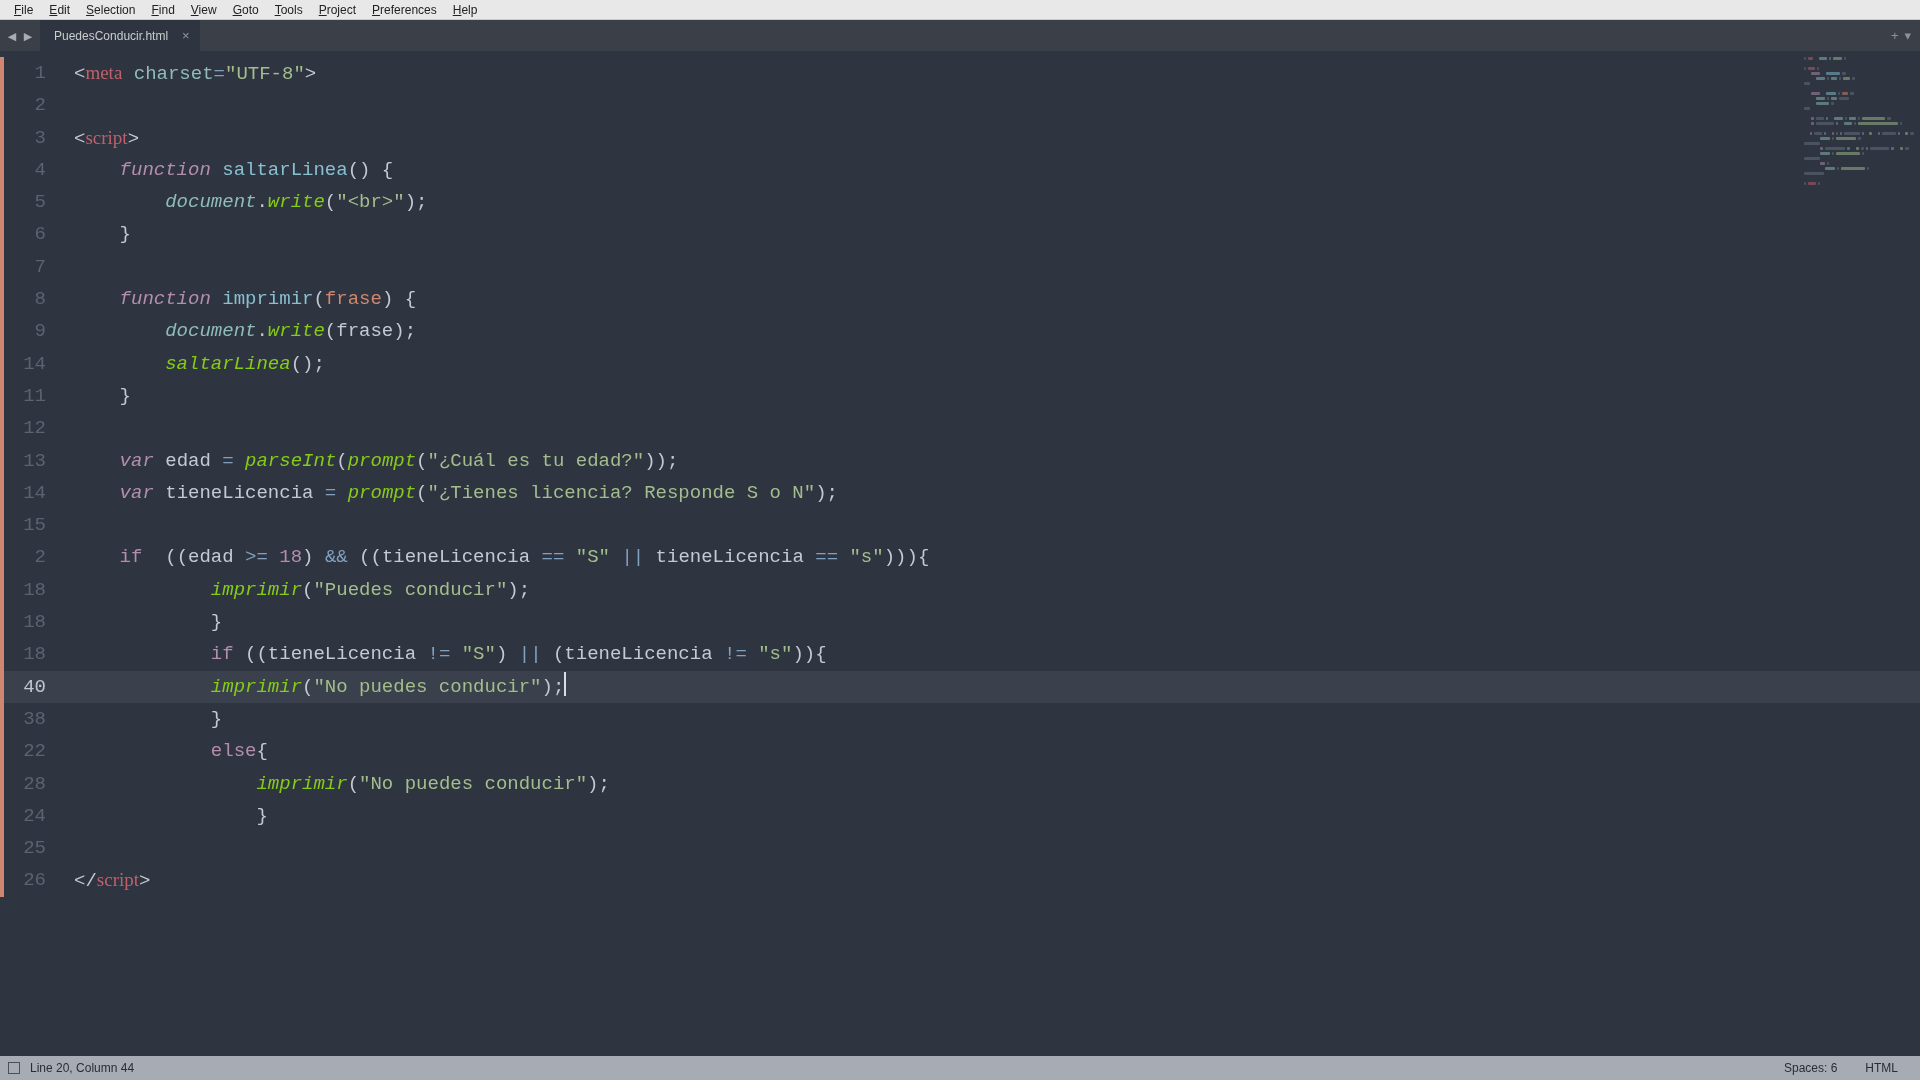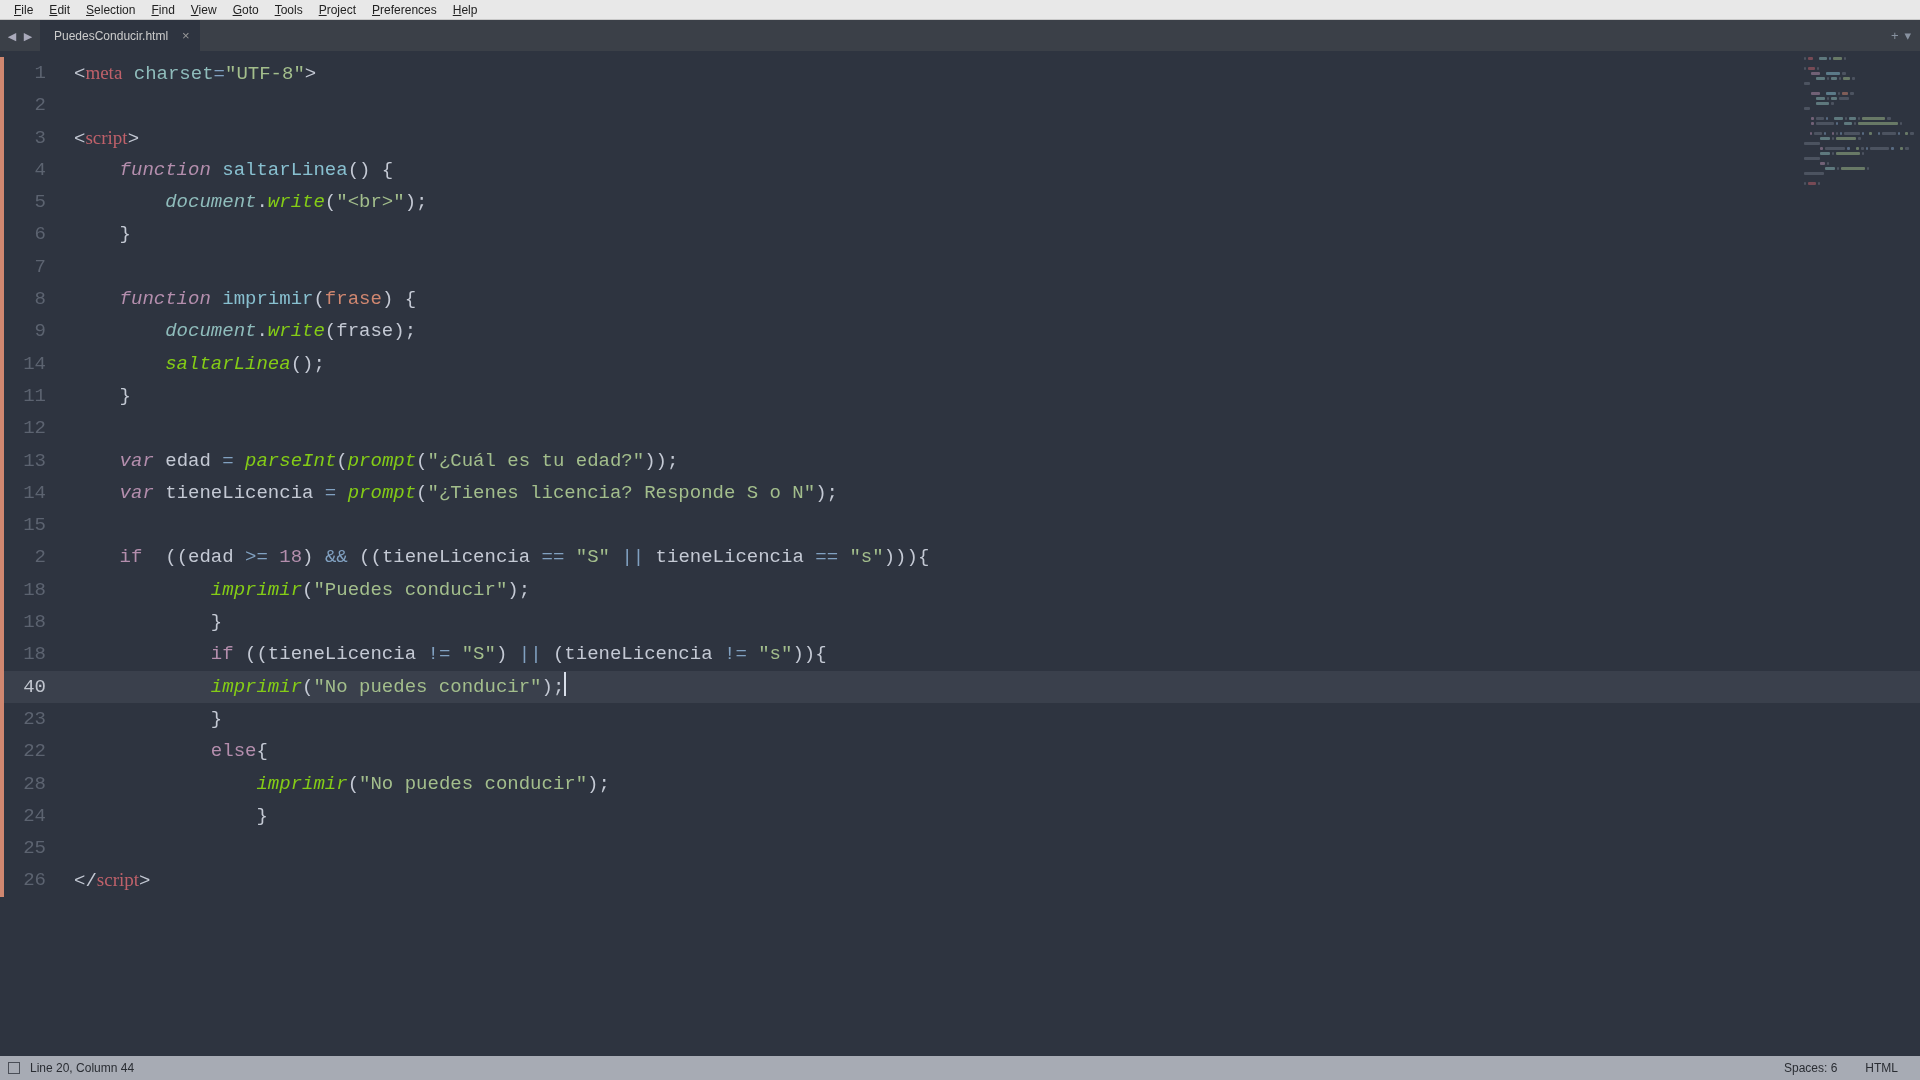--- a/index.html
+++ b/index.html
@@ -105,21 +105,21 @@
       <div class="ln mod">11</div>
       <div class="ln mod">12</div>
       <div class="ln mod">13</div>
       <div class="ln mod">14</div>
       <div class="ln mod">15</div>
       <div class="ln mod">2</div>
       <div class="ln mod">18</div>
       <div class="ln mod">18</div>
       <div class="ln mod">18</div>
       <div class="ln mod active">40</div>
-      <div class="ln mod">23</div>
+      <div class="ln mod">38</div>
       <div class="ln mod">22</div>
       <div class="ln mod">28</div>
       <div class="ln mod">24</div>
       <div class="ln mod">25</div>
       <div class="ln mod">26</div>
     </div>
   <div class="code" id="code"><div class="line"><span class="p">&lt;</span><span class="tag">meta</span><span class="p"> </span><span class="attr">charset</span><span class="op">=</span><span class="str">"UTF-8"</span><span class="p">&gt;</span></div><div class="line"></div><div class="line"><span class="p">&lt;</span><span class="tag">script</span><span class="p">&gt;</span></div><div class="line"><span class="p">    </span><span class="kw">function</span><span class="p"> </span><span class="fnname">saltarLinea</span><span class="p">() {</span></div><div class="line"><span class="p">        </span><span class="obj">document</span><span class="p">.</span><span class="fncall">write</span><span class="p">(</span><span class="str">"&lt;br&gt;"</span><span class="p">);</span></div><div class="line"><span class="p">    }</span></div><div class="line"></div><div class="line"><span class="p">    </span><span class="kw">function</span><span class="p"> </span><span class="fnname">imprimir</span><span class="p">(</span><span class="param">frase</span><span class="p">) {</span></div><div class="line"><span class="p">        </span><span class="obj">document</span><span class="p">.</span><span class="fncall">write</span><span class="p">(frase);</span></div><div class="line"><span class="p">        </span><span class="fncall">saltarLinea</span><span class="p">();</span></div><div class="line"><span class="p">    }</span></div><div class="line"></div><div class="line"><span class="p">    </span><span class="kw">var</span><span class="p"> edad </span><span class="op">=</span><span class="p"> </span><span class="fncall">parseInt</span><span class="p">(</span><span class="fncall">prompt</span><span class="p">(</span><span class="str">"¿Cuál es tu edad?"</span><span class="p">));</span></div><div class="line"><span class="p">    </span><span class="kw">var</span><span class="p"> tieneLicencia </span><span class="op">=</span><span class="p"> </span><span class="fncall">prompt</span><span class="p">(</span><span class="str">"¿Tienes licencia? Responde S o N"</span><span class="p">);</span></div><div class="line"></div><div class="line"><span class="p">    </span><span class="kw2">if</span><span class="p">  ((edad </span><span class="op">&gt;=</span><span class="p"> </span><span class="num">18</span><span class="p">) </span><span class="op">&amp;&amp;</span><span class="p"> ((tieneLicencia </span><span class="op">==</span><span class="p"> </span><span class="str">"S"</span><span class="p"> </span><span class="op">||</span><span class="p"> tieneLicencia </span><span class="op">==</span><span class="p"> </span><span class="str">"s"</span><span class="p">))){</span></div><div class="line"><span class="p">            </span><span class="fncall">imprimir</span><span class="p">(</span><span class="str">"Puedes conducir"</span><span class="p">);</span></div><div class="line"><span class="p">            }</span></div><div class="line"><span class="p">            </span><span class="kw2">if</span><span class="p"> ((tieneLicencia </span><span class="op">!=</span><span class="p"> </span><span class="str">"S"</span><span class="p">) </span><span class="op">||</span><span class="p"> (tieneLicencia </span><span class="op">!=</span><span class="p"> </span><span class="str">"s"</span><span class="p">)){</span></div><div class="line active"><span class="p">            </span><span class="fncall">imprimir</span><span class="p">(</span><span class="str">"No puedes conducir"</span><span class="p">);</span><span class="cursor"></span></div><div class="line"><span class="p">            }</span></div><div class="line"><span class="p">            </span><span class="kw2">else</span><span class="p">{</span></div><div class="line"><span class="p">                </span><span class="fncall">imprimir</span><span class="p">(</span><span class="str">"No puedes conducir"</span><span class="p">);</span></div><div class="line"><span class="p">                }</span></div><div class="line"></div><div class="line"><span class="p">&lt;/</span><span class="tag">script</span><span class="p">&gt;</span></div></div>
   <div class="minimap" id="minimap">
       <div class="ml">
         <div class="mb" style="width: 2px; background: rgb(107, 114, 128);"></div>

